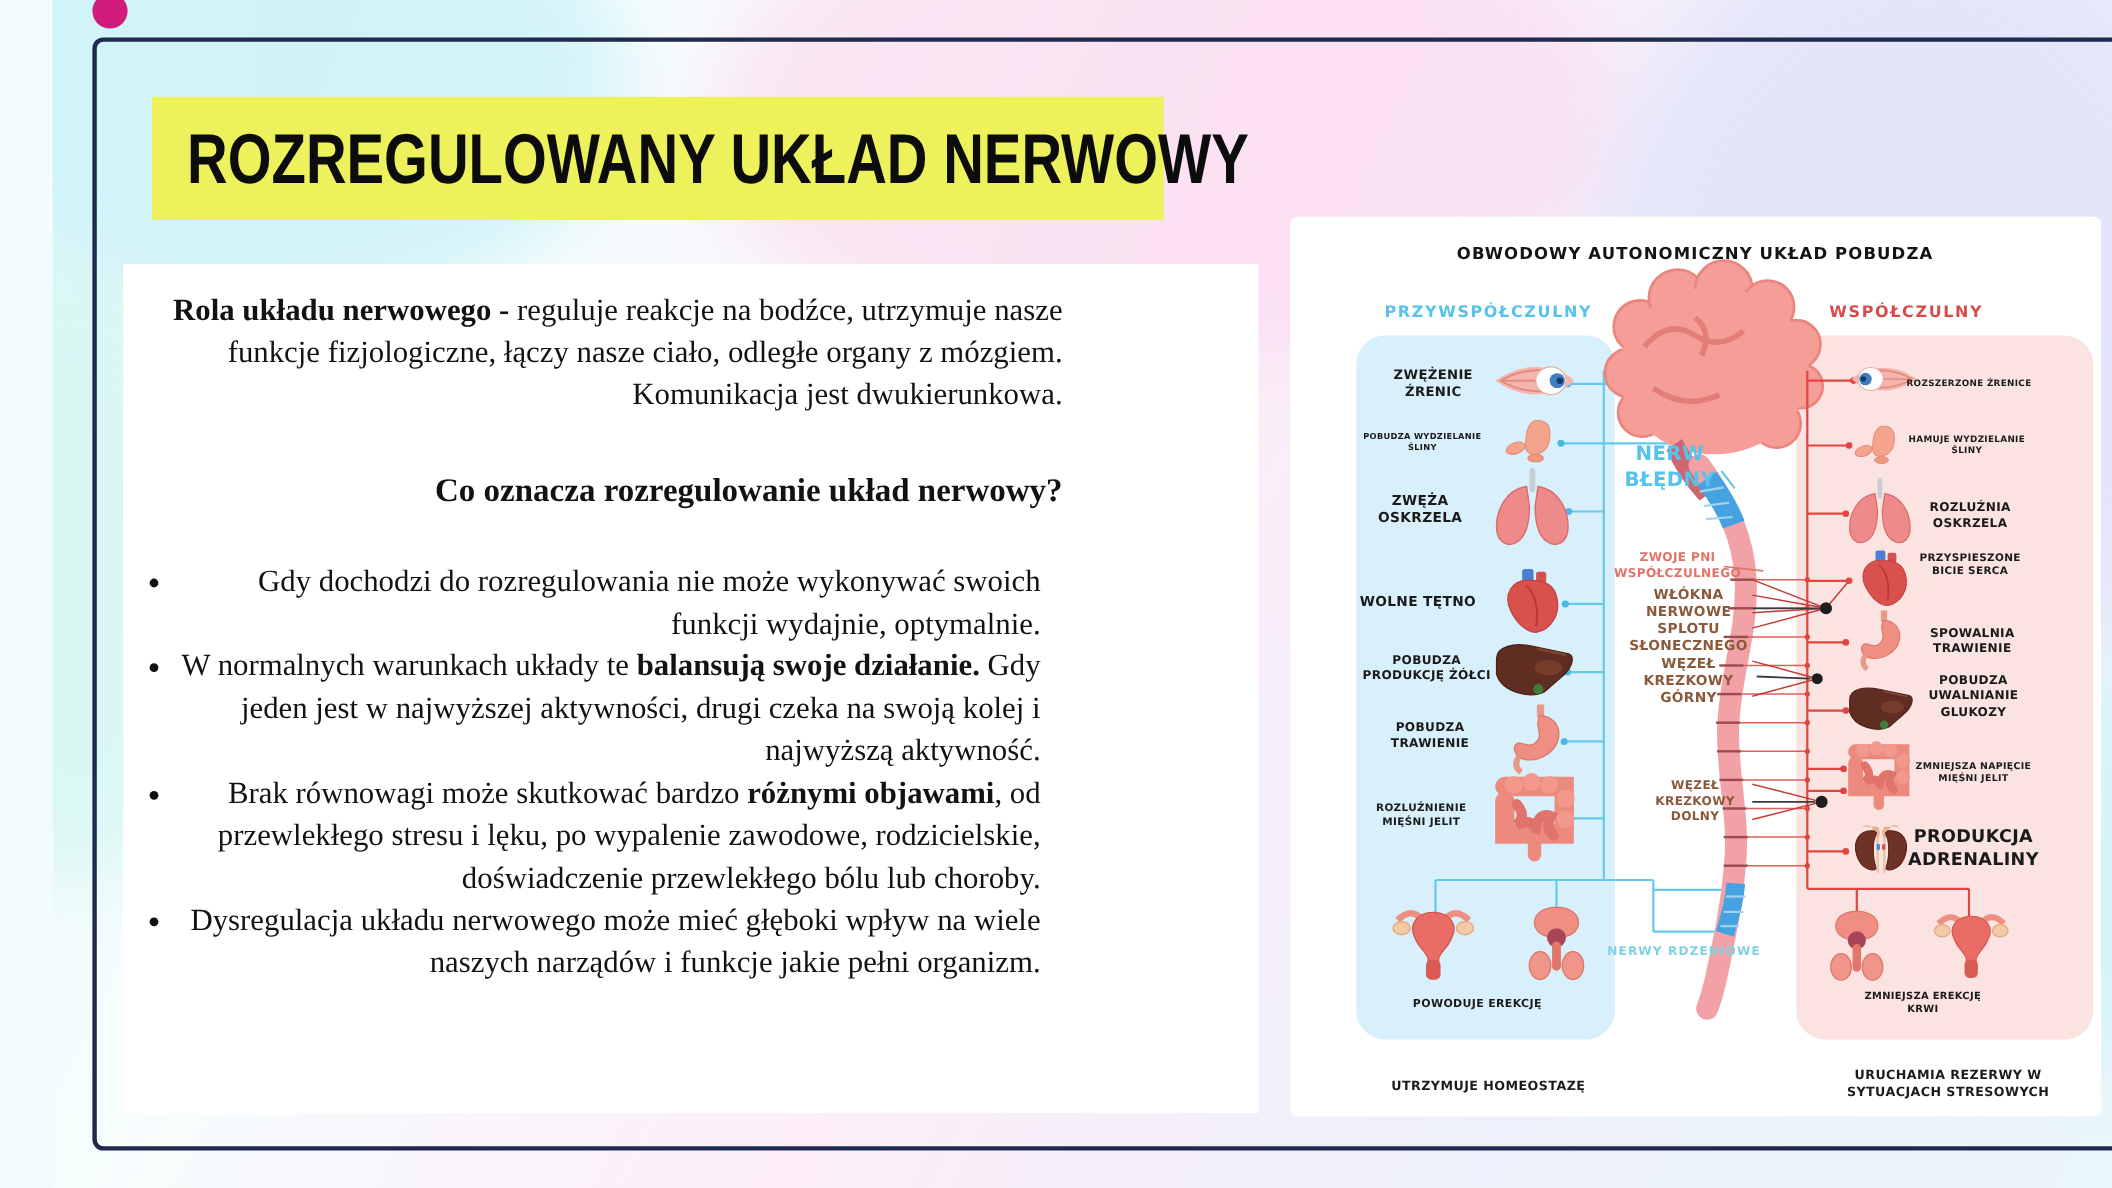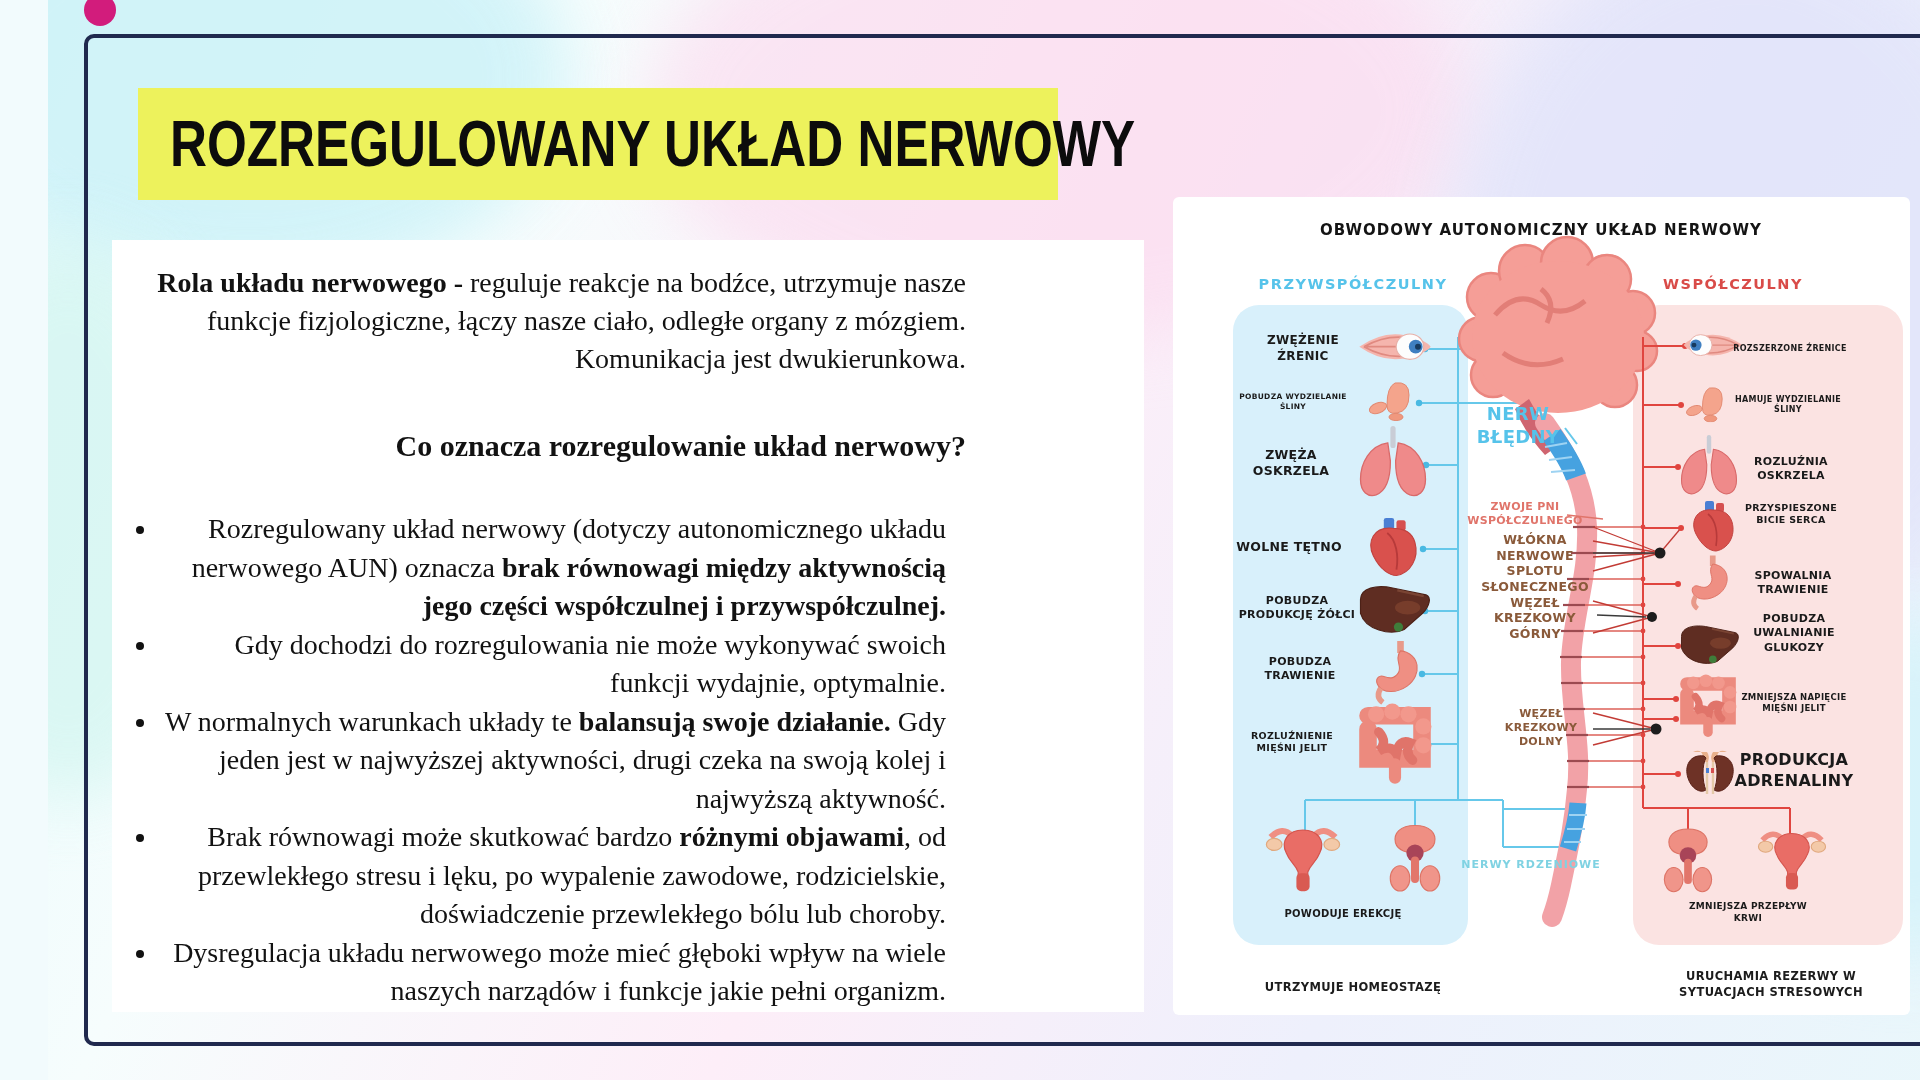--- a/index.html
+++ b/index.html
@@ -68,31 +68,30 @@
 
   <div class="title-box">
     <h1>ROZREGULOWANY UKŁAD NERWOWY</h1>
   </div>
 
   <section class="text-card">
     <div class="inner">
       <p class="intro" id="intro"><span class="b">Rola układu nerwowego - </span><span>reguluje reakcje na bodźce, utrzymuje nasze funkcje fizjologiczne, łączy nasze ciało, odległe organy z mózgiem. Komunikacja jest dwukierunkowa.</span></p>
       <h2 class="question">Co oznacza rozregulowanie układ nerwowy?</h2>
       <ul class="bullets" id="bullets">
-          <li><span>Rozregulowany układ nerwowy (dotyczy autonomicznego układu nerwowego AUN) oznacza </span><span class="b">brak równowagi między aktywnością jego części współczulnej i przywspółczulnej.</span></li>
           <li><span>Gdy dochodzi do rozregulowania nie może wykonywać swoich funkcji wydajnie, optymalnie.</span></li>
           <li><span>W normalnych warunkach układy te </span><span class="b">balansują swoje działanie.</span><span> Gdy jeden jest w najwyższej aktywności, drugi czeka na swoją kolej i najwyższą aktywność.</span></li>
           <li><span>Brak równowagi  może skutkować bardzo </span><span class="b">różnymi objawami</span><span>, od przewlekłego stresu i lęku, po wypalenie zawodowe, rodzicielskie, doświadczenie przewlekłego bólu lub choroby.</span></li>
           <li><span>Dysregulacja układu nerwowego może mieć głęboki wpływ na wiele naszych narządów i funkcje jakie pełni organizm.</span></li>
         </ul>
     </div>
   </section>
 
   <section class="diagram-card" id="dgcard">
-    <div class="dg-title">OBWODOWY AUTONOMICZNY UKŁAD NERWOWY</div>
+    <div class="dg-title">OBWODOWY AUTONOMICZNY UKŁAD POBUDZA</div>
     <div class="dg-header left">PRZYWSPÓŁCZULNY</div>
     <div class="dg-header right">WSPÓŁCZULNY</div>
     <div class="panel-blue"></div>
     <div class="panel-pink"></div>
 
     <svg class="dg-art" width="737" height="818" viewBox="0 0 737 818">
 
       <g stroke="#66c8ea" stroke-width="2" fill="none">
         <path d="M252 152 H420"></path>
           <path d="M246 206 H420"></path>
@@ -382,15 +381,15 @@
           <ellipse cx="41" cy="49" rx="8.5" ry="11" fill="#f0958a" stroke="#dd7466"></ellipse>
         </svg></span>
       <span class="dg-organ" style="left: 619px; top: 664px; transform: translate(-50%, -50%) scale(1.1, 1.1);"><svg width="64" height="58" viewBox="0 0 64 58">
           <path d="M5 12 Q15 2 23 11" stroke="#ef8f83" stroke-width="5" fill="none"></path>
           <path d="M59 12 Q49 2 41 11" stroke="#ef8f83" stroke-width="5" fill="none"></path>
           <ellipse cx="8" cy="18" rx="6.5" ry="5" fill="#f3c9a8" stroke="#e0a87e"></ellipse>
           <ellipse cx="56" cy="18" rx="6.5" ry="5" fill="#f3c9a8" stroke="#e0a87e"></ellipse>
           <path d="M32 6 C44 6 51 15 46 25 C43 33 38 35 36 41 L36 47 H28 L28 41 C26 35 21 33 18 25 C13 15 20 6 32 6Z" fill="#e96d66" stroke="#d4554e"></path>
           <rect x="26.5" y="42" width="11" height="15" rx="4" fill="#d95a52"></rect>
         </svg></span>
-      <div class="dg-label" style="left: 575px; top: 716px; font-size: 9px;">ZMNIEJSZA PRZEPŁYW KRWI</div>
+      <div class="dg-label" style="left: 575px; top: 716px; font-size: 9px;">ZMNIEJSZA EREKCJĘ KRWI</div>
     </section>
 </div>
 
 </body></html>

